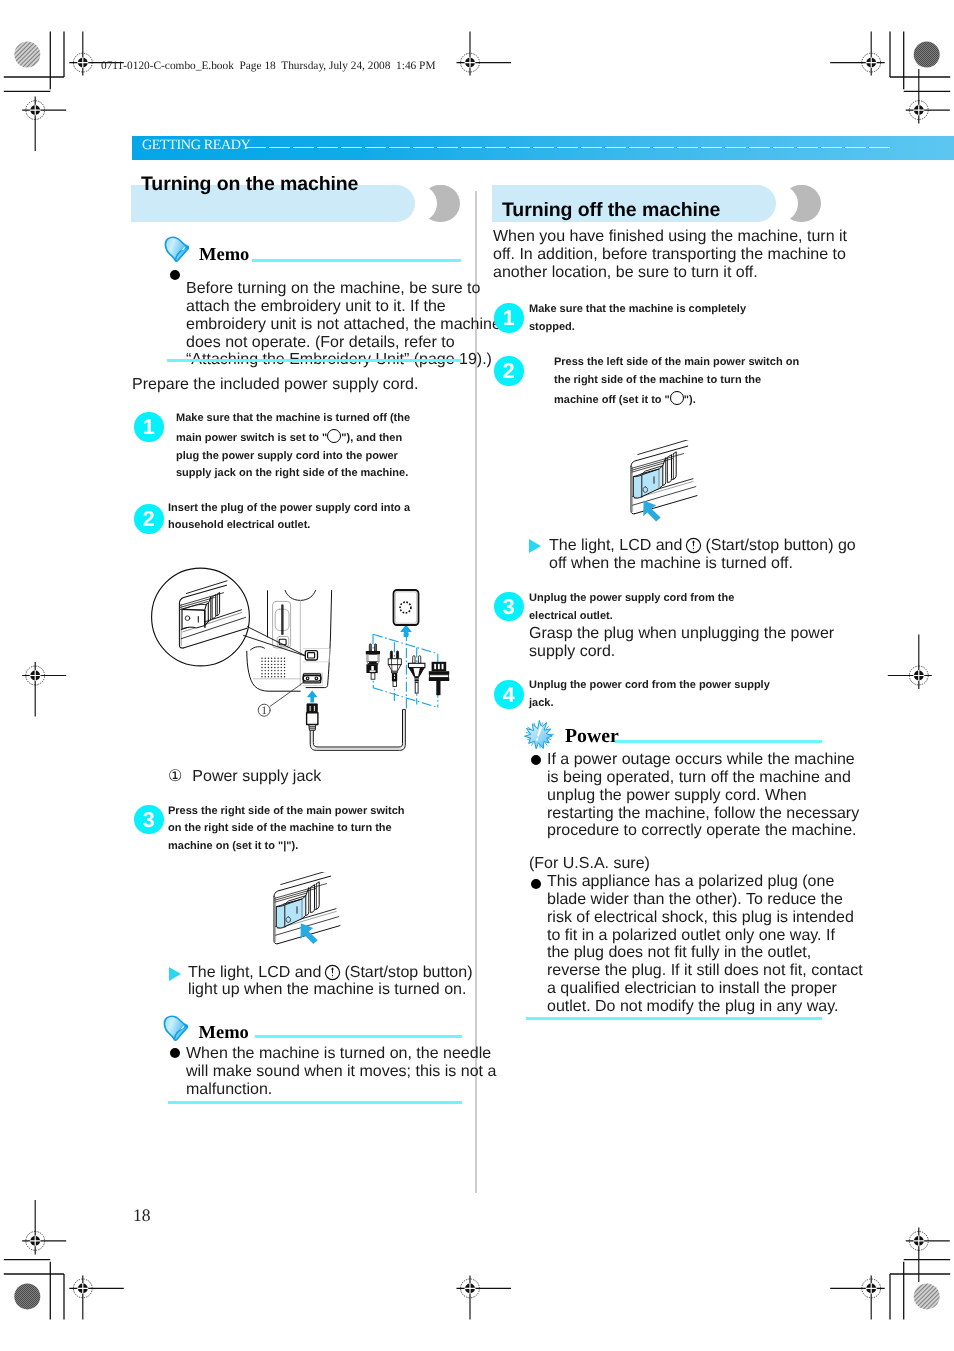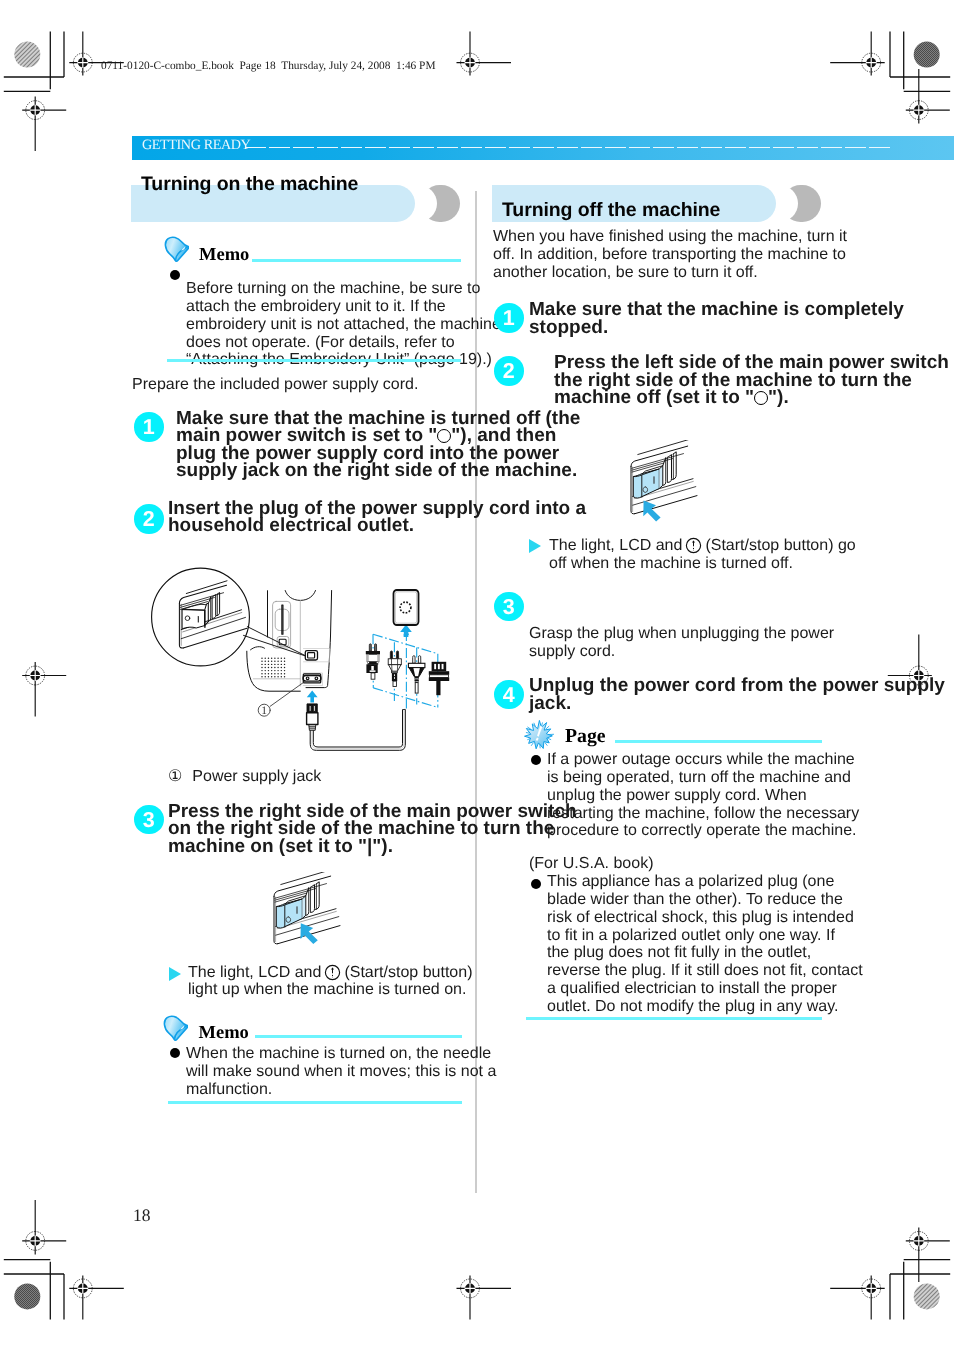--- a/index.html
+++ b/index.html
@@ -27,21 +27,21 @@
   .greytab{position:absolute;height:37px;background:#b9b9b9;border-radius:19px;}
   .whitetab{position:absolute;height:37px;background:#fff;border-radius:19px;}
   .secttitle{position:absolute;margin:0;font-weight:bold;color:#050505;font-size:19.5px;
              letter-spacing:-0.1px;}
 
   
   .coldiv{position:absolute;left:475px;top:191px;width:2px;height:1002px;background:#cccccc;}
 
   
   .tx{position:absolute;font-size:16px;color:#1b1b1b;line-height:17.85px;white-space:nowrap;}
-  .bd{font-weight:bold;font-size:19px;line-height:17.6px;}
+  .bd{font-weight:bold;font-size:11px;line-height:17.6px;}
   .pagenum{position:absolute;left:133px;top:1205px;font-family:"Liberation Serif",serif;
            font-size:17.5px;color:#222;}
 
   
   .step{position:absolute;width:29.5px;height:29.5px;border-radius:50%;background:#06f1fd;
         color:#fff;font-weight:bold;font-size:21.5px;text-align:center;line-height:30.5px;}
 
   
   .rule{position:absolute;height:3px;background:#6ef4fe;}
   .boxtitle{position:absolute;font-weight:bold;font-size:18.5px;color:#000;
@@ -481,20 +481,21 @@
 
   <div class="tri" style="left:529px;top:539px;"></div>
   <div class="tx" style="left:549px;top:537px;width:278px;"><span>The light, LCD and</span><span class="startstop"><svg width="17" height="17" viewBox="0 0 17 17" xmlns="http://www.w3.org/2000/svg">
           <circle cx="8.5" cy="8.5" r="7.1" fill="none" stroke="#111" stroke-width="1.15"></circle>
           <path d="M8.5 3.9 L8.5 9.3" stroke="#111" stroke-width="1.05" fill="none"></path>
           <path d="M6.9 5.6 L8.5 3.4 L10.1 5.6 Z" fill="#111"></path>
           <path d="M8.5 10.9 L8.5 12.2 M8.5 13.1 L8.5 13.4" stroke="#111" stroke-width="1.0" fill="none"></path>
         </svg></span><span>(Start/stop button) go<br>off when the machine is turned off.</span></div>
 
   <div class="step" style="left:494px;top:591.5px;">3</div>
+  <div class="tx bd" style="left:529px;top:590px;width:296px;">Unplug the power supply cord from the<br>electrical outlet.</div>
   <div class="tx" style="left:529px;top:625px;width:296px;">Grasp the plug when unplugging the power<br>supply cord.</div>
 
   <div class="step" style="left:494px;top:679.5px;">4</div>
   <div class="tx bd" style="left:529px;top:677px;width:296px;">Unplug the power cord from the power supply<br>jack.</div>
 
   <div class="abs" style="left:524px;top:720px;width:30px;height:30px;">
     <svg id="burst" width="30" height="30" viewBox="0 0 30 30" xmlns="http://www.w3.org/2000/svg">
       <defs>
         <linearGradient id="burstgrad" x1="0.15" y1="0.1" x2="0.9" y2="0.95">
           <stop offset="0" stop-color="#d8eefb"></stop>
@@ -507,24 +508,24 @@
         <g fill="none" stroke-width="0.8">
           <path d="M17.65 5.59 L18.42 2.86 M22.38 8.55 L24.89 6.35 M25.23 14.51 L29.60 14.30 M23.62 18.31 L26.75 19.52 M21.19 22.91 L23.12 25.37 M15.85 24.50 L16.15 27.90 M9.27 22.89 L7.39 25.49 M6.43 18.48 L3.63 19.62 M5.08 13.11 L2.32 12.59 M6.96 9.38 L3.75 7.14 M11.20 6.05 L9.97 3.15"></path>
         </g>
       </g>
       <g fill="#fff" stroke="none">
         <path d="M16.4 5.6 L18.3 6.9 L14.6 16.7 L13.1 15.8 Z"></path>
         <path d="M13.0 17.6 L14.7 18.6 L13.3 21.0 L11.6 19.9 Z"></path>
       </g>
     </svg>
   </div>
-  <div class="boxtitle" style="left:565px;top:725px;font-size:19.8px;">Page</div>
+  <div class="boxtitle" style="left:565px;top:725px;font-size:19.8px;">Power</div>
   <div class="rule" style="left:615px;top:740px;width:207px;"></div>
   <div class="bullet" style="left:531px;top:755px;"></div>
   <div class="tx" style="left:547px;top:751px;width:274px;">If a power outage occurs while the machine<br>is being operated, turn off the machine and<br>unplug the power supply cord. When<br>restarting the machine, follow the necessary<br>procedure to correctly operate the machine.</div>
-  <div class="tx" style="left:529px;top:855px;">(For U.S.A. book)</div>
+  <div class="tx" style="left:529px;top:855px;">(For U.S.A. sure)</div>
   <div class="bullet" style="left:531px;top:879px;"></div>
   <div class="tx" style="left:547px;top:873px;width:269px;">This appliance has a polarized plug (one<br>blade wider than the other). To reduce the<br>risk of electrical shock, this plug is intended<br>to fit in a polarized outlet only one way. If<br>the plug does not fit fully in the outlet,<br>reverse the plug. If it still does not fit, contact<br>a qualified electrician to install the proper<br>outlet. Do not modify the plug in any way.</div>
   <div class="rule" style="left:526px;top:1017px;width:296px;"></div>
 
   <div class="pagenum">18</div>
 
 </div>
 
 </body></html>

